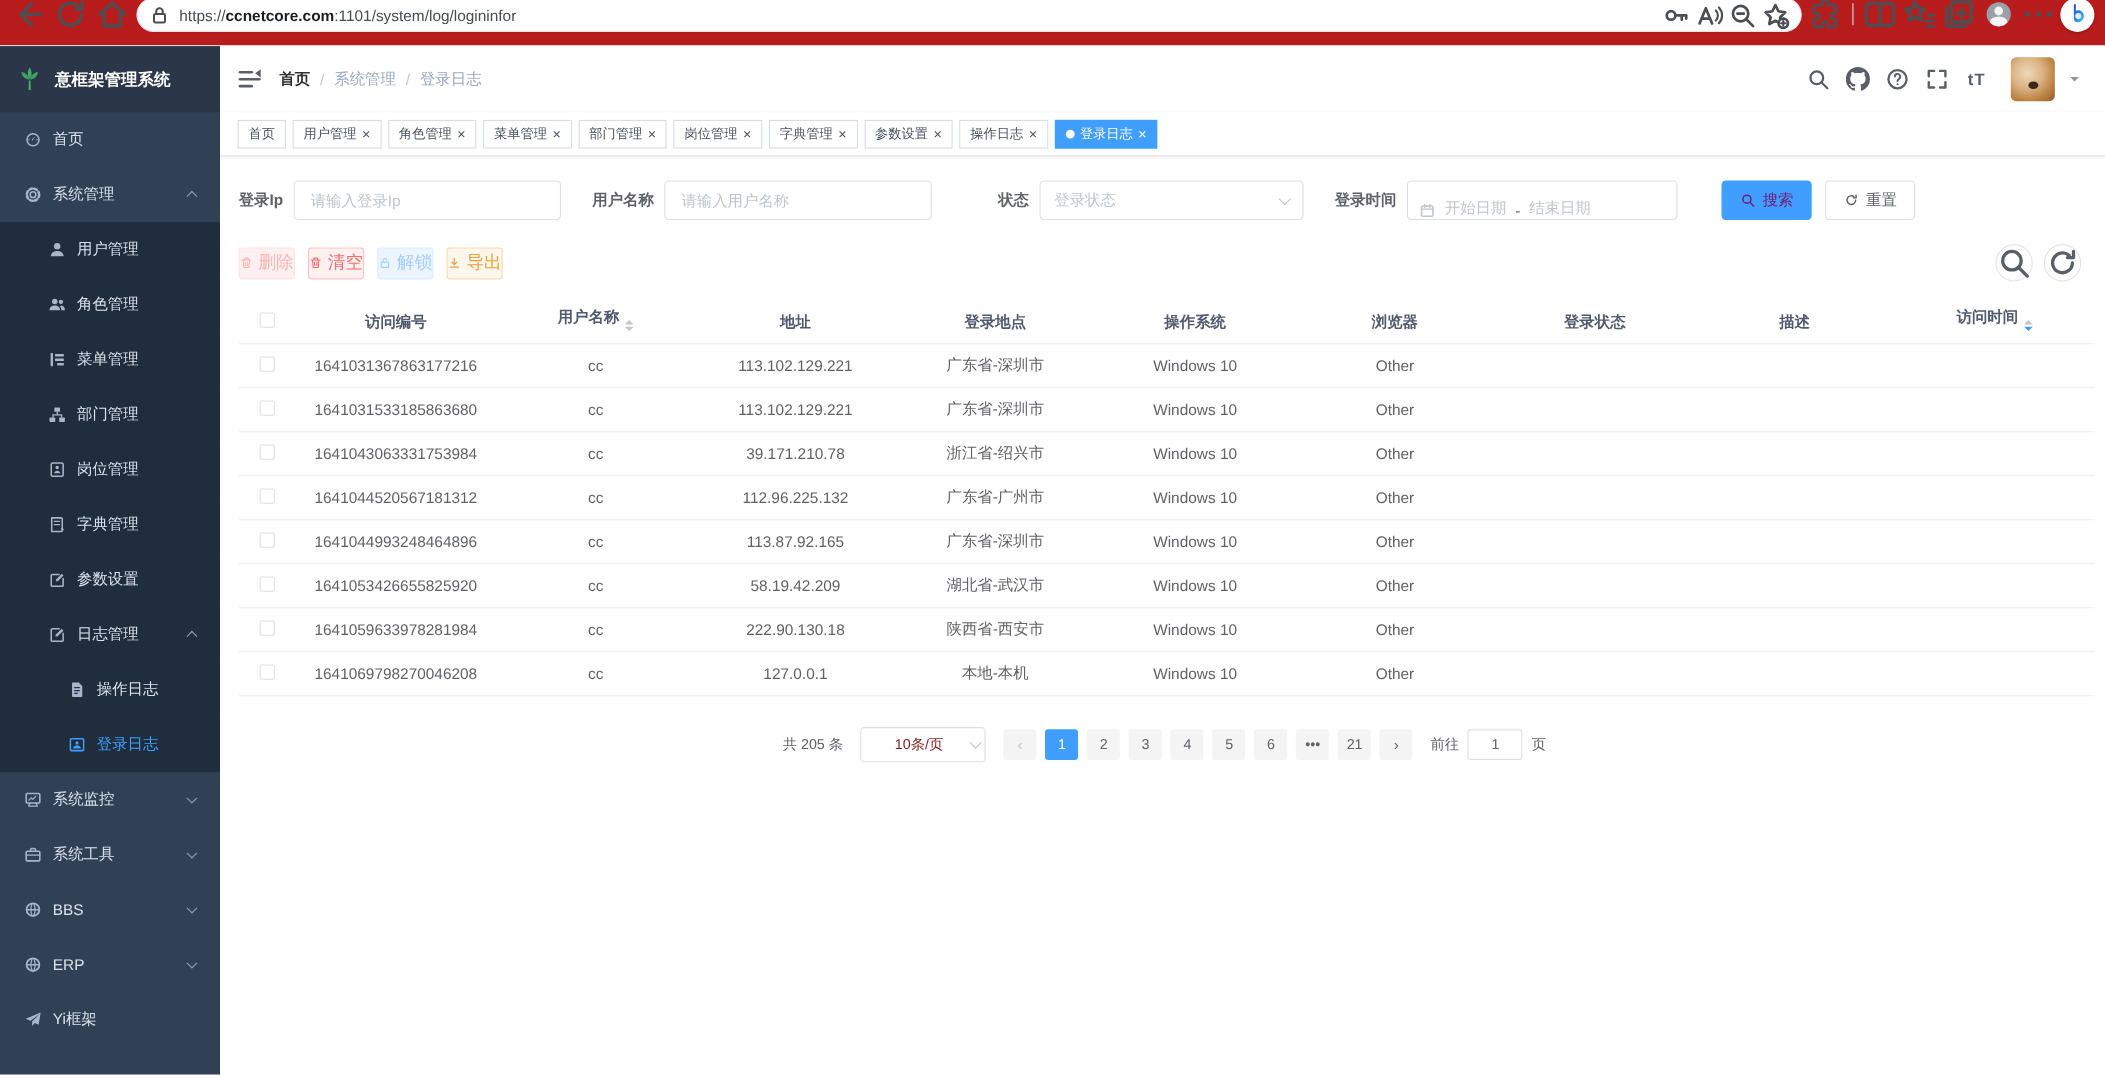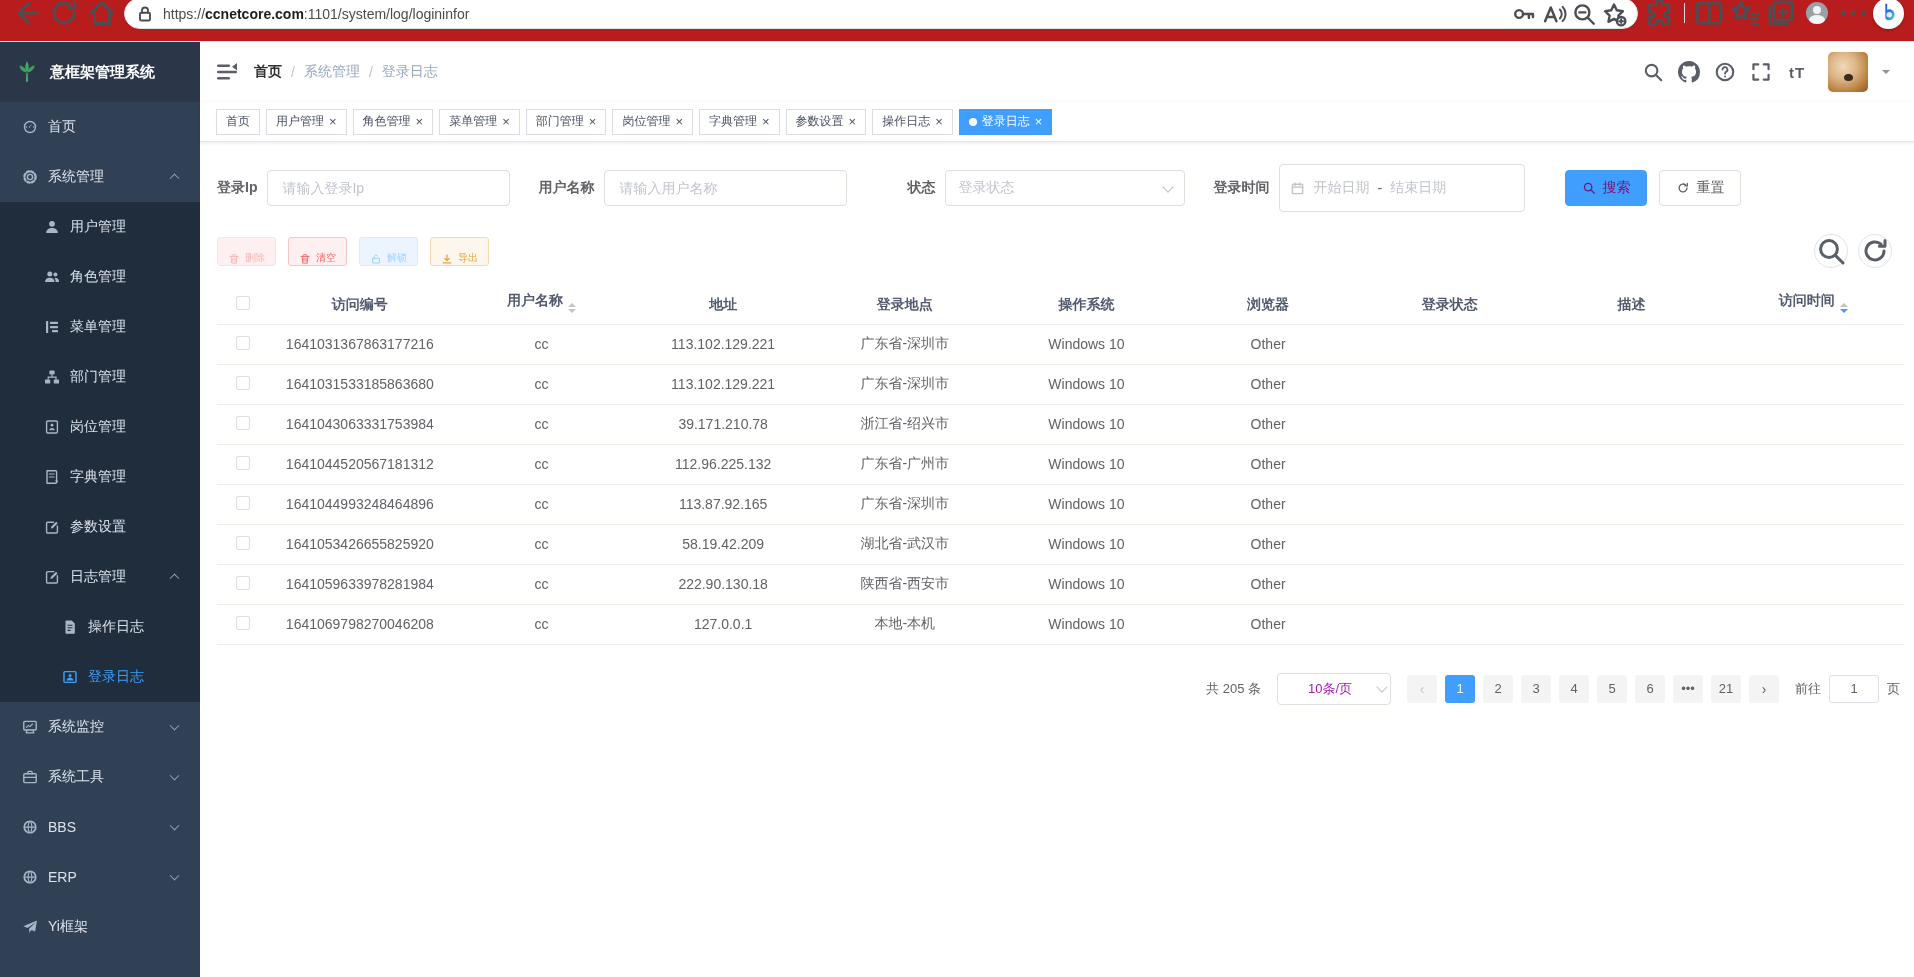--- a/index.html
+++ b/index.html
@@ -78,32 +78,32 @@
   .f-label{font-weight:700;color:#606266;white-space:nowrap;margin-right:10px}
   .f-input{height:36px;border:1px solid #dcdfe6;border-radius:4px;background:#fff;color:#606266;
     font-size:14px;padding:0 14px;outline:none}
   .f-input::placeholder{color:#c0c4cc}
   .ip-input{width:243px}
   .user-input{width:243px}
   .sel{width:240px;height:36px;border:1px solid #dcdfe6;border-radius:4px;display:flex;align-items:center;
     padding:0 12px;color:#c0c4cc;cursor:pointer;gap:6px}
   .sel .ph{flex:1}
   .chev{width:8px;height:8px;border-right:1.4px solid #c0c4cc;border-bottom:1.4px solid #c0c4cc;transform:rotate(45deg);margin-top:-3px}
-  .daterange{width:246px;height:48px;border:1px solid #dcdfe6;border-radius:4px;display:flex;align-items:center;
+  .daterange{width:246px;height:36px;border:1px solid #dcdfe6;border-radius:4px;display:flex;align-items:flex-end;
     padding:0 10px;gap:8px;color:#c0c4cc;cursor:pointer}
   .daterange .cal{width:15px;height:15px;color:#c0c4cc}
   .daterange .sep{color:#606266}
   .btn{display:inline-flex;align-items:center;gap:6px;border-radius:4px;cursor:pointer;font-size:14px;
     height:36px;padding:0 16px;border:1px solid #dcdfe6;background:#fff;color:#606266;white-space:nowrap}
   .btn svg{width:14px;height:14px}
   .btn.primary{background:#409eff;border-color:#409eff;color:#701a75}
   .gap28{width:28px;flex:none}.gap60{width:60px;flex:none}.gap40{width:40px;flex:none}.gap12{width:12px;flex:none}
 
   .tool-row{display:flex;align-items:center;margin-bottom:18px}
-  .mini{height:29px;padding:0 10px;font-size:10px;border-radius:3px;display:inline-flex;align-items:flex-end;gap:5px;
+  .mini{height:29px;padding:0 0;font-size:16px;border-radius:3px;display:inline-flex;align-items:center;gap:5px;
     border:1px solid;cursor:pointer;margin-right:12px}
   .mini svg{width:12px;height:12px}
   .mini.del{color:#fab6b6;background:#fef0f0;border-color:#fde2e2;cursor:not-allowed}
   .mini.clear{color:#f56c6c;background:#fef0f0;border-color:#fbc4c4}
   .mini.unlock{color:#a0cfff;background:#ecf5ff;border-color:#d9ecff;cursor:not-allowed}
   .mini.export{color:#e6a23c;background:#fdf6ec;border-color:#f5dab1}
   .round-btns{margin-left:auto;display:flex;gap:10px;margin-right:12px}
   .rbtn{width:34px;height:34px;border-radius:50%;border:1px solid #e0e3ea;background:#fff;color:#5a5e66;
     display:flex;align-items:center;justify-content:center;cursor:pointer}
   .rbtn svg{width:15px;height:15px}
@@ -113,24 +113,24 @@
   table.log td{height:40px;color:#606266;font-size:14px;border-bottom:1px solid #ebeef5;text-align:center;
     white-space:nowrap;overflow:hidden;text-overflow:ellipsis}
   table.log th:first-child,table.log td:first-child{width:52px}
   .cb{width:14px;height:14px;border:1px solid #dcdfe6;border-radius:2px;background:#fff;display:inline-block;cursor:pointer}
   .sort{display:inline-flex;flex-direction:column;margin-left:5px;vertical-align:-2px}
   .sort i{width:0;height:0;border:4px solid transparent;display:block}
   .sort .s-up{border-bottom-color:#c0c4cc;margin-bottom:2px}
   .sort .s-down{border-top-color:#c0c4cc}
   .sort .s-down.on{border-top-color:#409eff}
 
-  .pager-row{display:flex;align-items:center;justify-content:flex-end;margin-top:28px;gap:16px;
+  .pager-row{display:flex;align-items:center;justify-content:center;margin-top:28px;gap:16px;
     color:#606266;font-size:13px;padding-right:4px}
   .psel{width:114px;height:32px;border:1px solid #dcdfe6;border-radius:4px;display:flex;align-items:center;
-    padding:0 4px;color:#a21caf;cursor:pointer}
+    padding:0 4px;color:#7f1d1d;cursor:pointer}
   .psel .ph{flex:1;text-align:center}
   .pages{display:flex;align-items:center;gap:8px}
   .pg{min-width:30px;height:28px;background:#f4f4f5;border-radius:3px;display:flex;align-items:center;
     justify-content:center;padding:0 4px;cursor:pointer;color:#606266;font-size:13px}
   .pg.active{background:#409eff;color:#fff}
   .pg.nav{font-size:14px}
   .pg.disabled{color:#c0c4cc;cursor:not-allowed}
   .jump{display:flex;align-items:center;gap:8px}
   .jump input{width:50px;height:28px;border:1px solid #dcdfe6;border-radius:3px;text-align:center;
     color:#606266;font-size:13px;outline:none}

